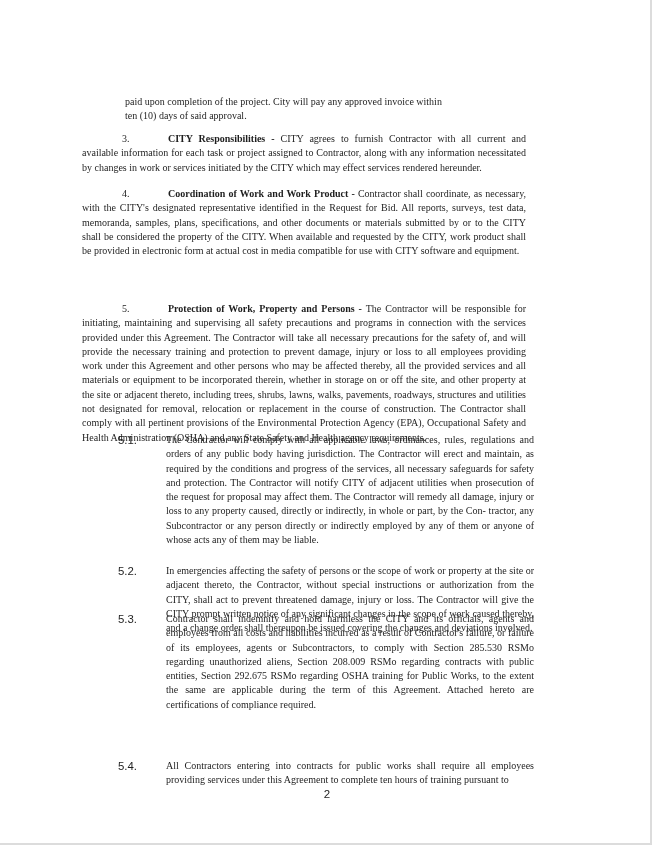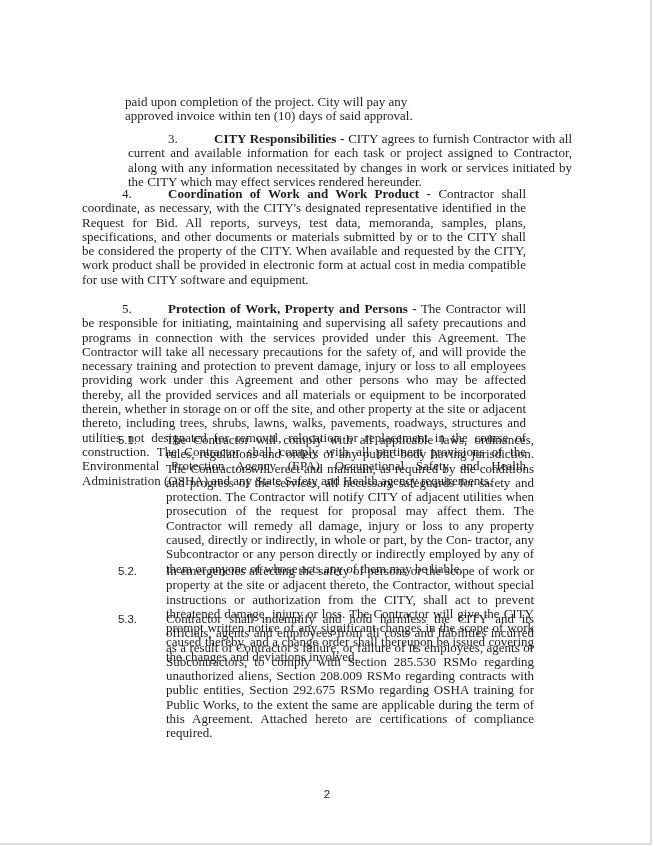--- a/index.html
+++ b/index.html
@@ -19,21 +19,21 @@
       position: absolute;
       left: 0;
       top: 0;
       width: 650px;
       height: 843px;
       background: #ffffff;
       border-right: 2px solid #dcdcdc;
       border-bottom: 2px solid #dcdcdc;
     }
     .text {
-      font-size: 13px;
+      font-size: 10px;
       line-height: 14.3px;
       text-align: justify;
       margin: 0;
     }
     .block {
       position: absolute;
     }
     .cont {
       left: 125px;
       top: 95px;
@@ -77,21 +77,21 @@
       margin-left: 40px;
     }
   </style>
 </head>
 <body>
 
 <div class="page">
 
   <p class="text block cont">paid upon completion of the project.  City will pay any approved invoice within ten (10) days of said approval.</p>
 
-  <p class="text block para" style="top:132px;margin-left:46px;">
+  <p class="text block para" style="top:132px;">
     <span class="num-inline">3.</span><span class="head" style="font-weight:bold;">CITY Responsibilities -</span><span> CITY agrees to furnish Contractor with all current and available information for each task or project assigned to Contractor, along with any information necessitated by changes in work or services initiated by the CITY which may effect services rendered hereunder.</span>
   </p>
 
   <p class="text block para" style="top:187px;">
     <span class="num-inline">4.</span><span class="head" style="font-weight:bold;">Coordination of Work and Work Product -</span><span> Contractor shall coordinate, as necessary, with the CITY's designated representative identified in the Request for Bid. All reports, surveys, test data, memoranda, samples, plans, specifications, and other documents or materials submitted by or to the CITY shall be considered the property of the CITY. When available and requested by the CITY, work product shall be provided in electronic form at actual cost in media compatible for use with CITY software and equipment.</span>
   </p>
 
   <p class="text block para" style="top:282px;margin-top:20px;">
     <span class="num-inline">5.</span><span class="head" style="font-weight:bold;">Protection of Work, Property and Persons -</span><span> The Contractor will be responsible for initiating, maintaining and supervising all safety precautions and programs in connection with the services provided under this Agreement. The Contractor will take all necessary precautions for the safety of, and will provide the necessary training and protection to prevent damage, injury or loss to all employees providing work under this Agreement and other persons who may be affected thereby, all the provided services and all materials or equipment to be incorporated therein, whether in storage on or off the site, and other property at the site or adjacent thereto, including trees, shrubs, lawns, walks, pavements, roadways, structures and utilities not designated for removal, relocation or replacement in the course of construction.  The Contractor shall comply with all pertinent provisions of the Environmental Protection Agency (EPA), Occupational Safety and Health Administration (OSHA) and any State Safety and Health agency requirements.</span>
   </p>
@@ -104,16 +104,20 @@
   <div class="block sub" style="top:564px;">
     <span class="subnum">5.2.</span>
     <p class="text subbody">In emergencies affecting the safety of persons or the scope of work or property at the site or adjacent thereto, the Contractor, without special instructions or authorization from the CITY, shall act to prevent threatened damage, injury or loss.  The Contractor will give the CITY prompt written notice of any significant changes in the scope of work caused thereby, and a change order shall thereupon be issued covering the changes and deviations involved.</p>
   </div>
 
   <div class="block sub" style="top:612px;">
     <span class="subnum">5.3.</span>
     <p class="text subbody">Contractor shall indemnify and hold harmless the CITY and its officials, agents and employees from all costs and liabilities incurred as a result of Contractor's failure, or failure of its employees,  agents or Subcontractors, to comply with Section 285.530 RSMo regarding unauthorized aliens, Section 208.009 RSMo regarding contracts with public entities, Section 292.675 RSMo regarding OSHA training for Public Works, to the extent the same are applicable during the term of this Agreement.  Attached hereto are certifications of compliance  required.</p>
   </div>
 
+  <div class="block sub" style="top:759px;">
+    <span class="subnum">5.4.</span>
+    <p class="text subbody">All Contractors entering into contracts for public works shall require all employees providing services under this Agreement  to complete ten hours of training pursuant to</p>
+  </div>
 
   <div class="pagenum">2</div>
 
 </div>
 
 </body></html>

